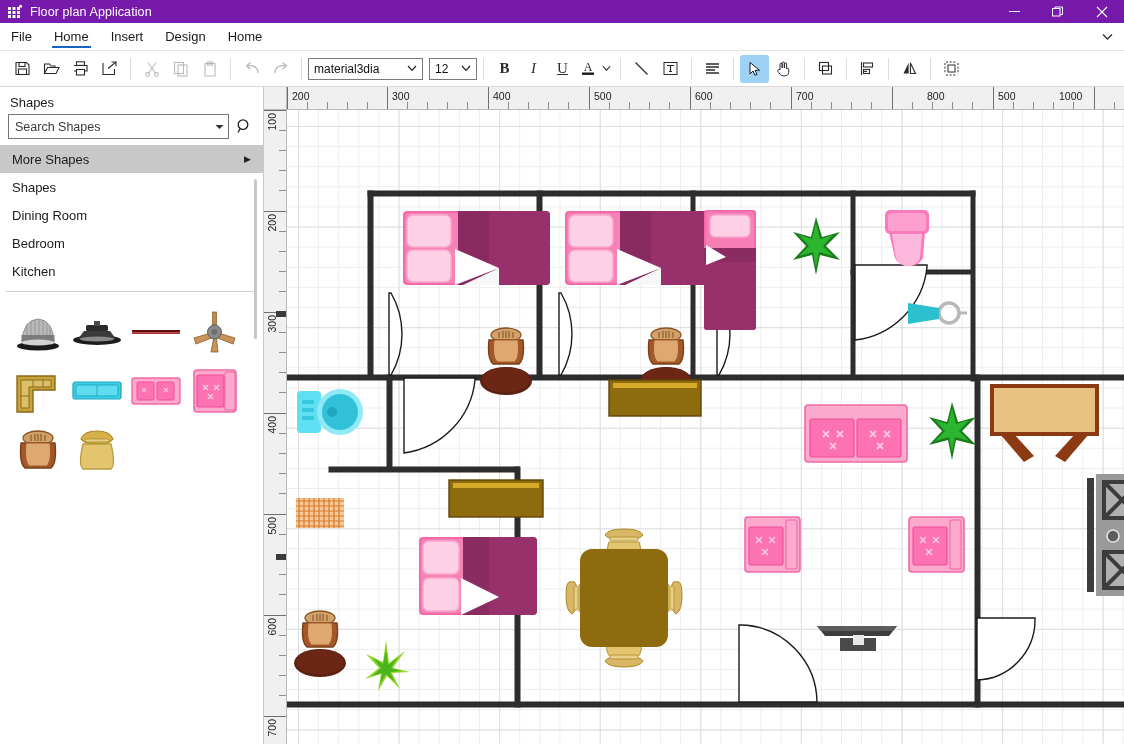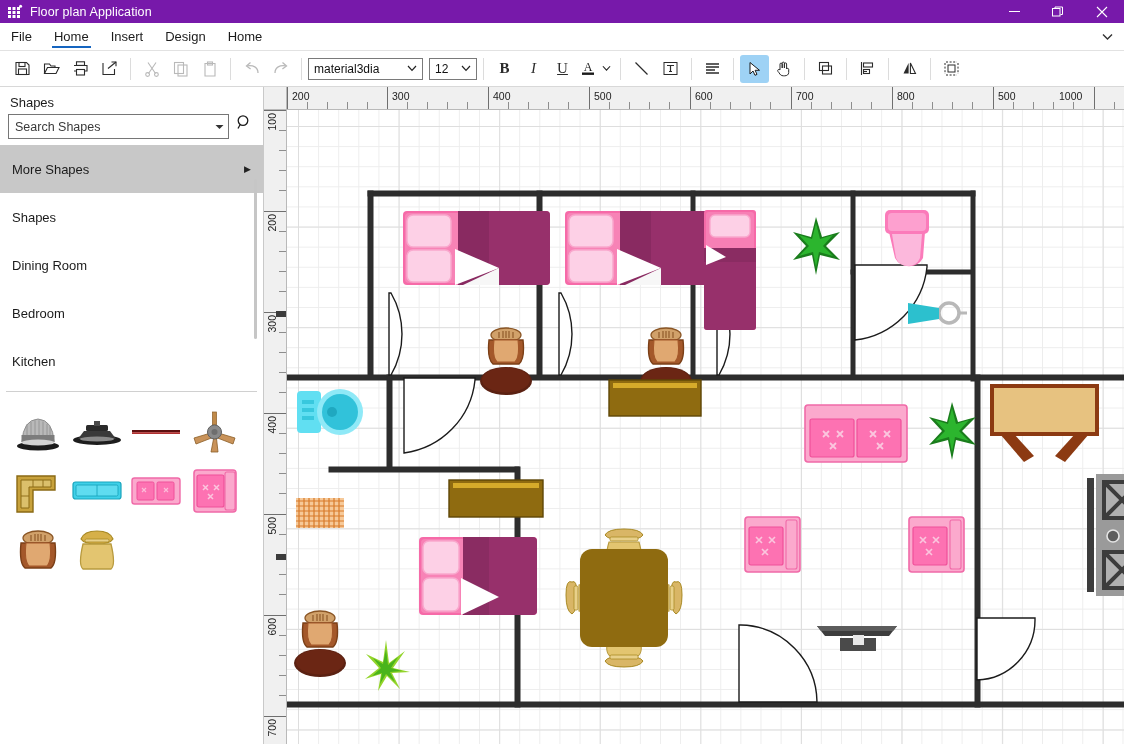--- a/index.html
+++ b/index.html
@@ -70,35 +70,35 @@
 
   
   .body { flex:1; display:flex; min-height:0; }
 
   
   .leftpanel {
     width:264px; flex:0 0 264px; background:#ffffff; border-right:1px solid #c9c9c9;
     display:flex; flex-direction:column; min-height:0;
   }
   .shapes-head { padding:8px 10px 4px 10px; font-size:13px; color:#1b1b1b; }
-  .search-wrap { padding:0 4px 6px 8px; display:flex; align-items:flex-start; }
+  .search-wrap { padding:0 4px 6px 8px; display:flex; align-items:center; }
   .search-box {
     flex:1; height:25px; border:1px solid #767676; background:#fff; display:flex; align-items:center;
     padding-left:6px;
   }
   .search-box input {
     border:none; outline:none; flex:1; font-size:12.5px; font-family:inherit; color:#111; background:transparent;
   }
   .search-box input::placeholder { color:#3a3a3a; }
   .search-caret { width:18px; display:flex; align-items:center; justify-content:center; color:#333; }
   .search-icn { width:30px; display:flex; align-items:center; justify-content:center; color:#1b1b1b; }
 
   .shapelist { position:relative; }
   .shape-row {
-    height:48px; display:flex; align-items:center; padding:0 12px; font-size:13px; color:#1b1b1b;
+    height:28px; display:flex; align-items:center; padding:0 12px; font-size:13px; color:#1b1b1b;
     position:relative;
   }
   .shape-row.more { background:#c8c8c8; }
   .shape-row.sel  { background:#e3e3e3; }
   .shape-row .arr { margin-left:auto; font-size:9px; color:#222; }
   .list-scroll {
     position:absolute; right:6px; top:34px; width:3px; height:160px; background:#c6c6c6; border-radius:2px;
   }
 
   .palette-sep { height:1px; background:#d0d0d0; margin:6px 6px 0 6px; }
@@ -581,21 +581,21 @@
           <div class="hr-minor" style="left:544px"></div>
         <div class="hr-minor" style="left:564px"></div>
           <div class="hr-minor" style="left:584px"></div>
         <div class="hr-lbl" style="left:509px">700</div>
 
         <div class="hr-major" style="left:605px"></div>
         <div class="hr-minor" style="left:625px"></div>
           <div class="hr-minor" style="left:645px"></div>
         <div class="hr-minor" style="left:665px"></div>
           <div class="hr-minor" style="left:685px"></div>
-        <div class="hr-lbl" style="left:610px">800</div>
+        <div class="hr-lbl" style="left:640px">800</div>
 
         <div class="hr-major" style="left:706px"></div>
         <div class="hr-minor" style="left:726px"></div>
           <div class="hr-minor" style="left:746px"></div>
         <div class="hr-minor" style="left:766px"></div>
           <div class="hr-minor" style="left:786px"></div>
         <div class="hr-lbl" style="left:711px">500</div>
 
         <div class="hr-major" style="left:807px"></div>
         <div class="hr-minor" style="left:827px"></div>

